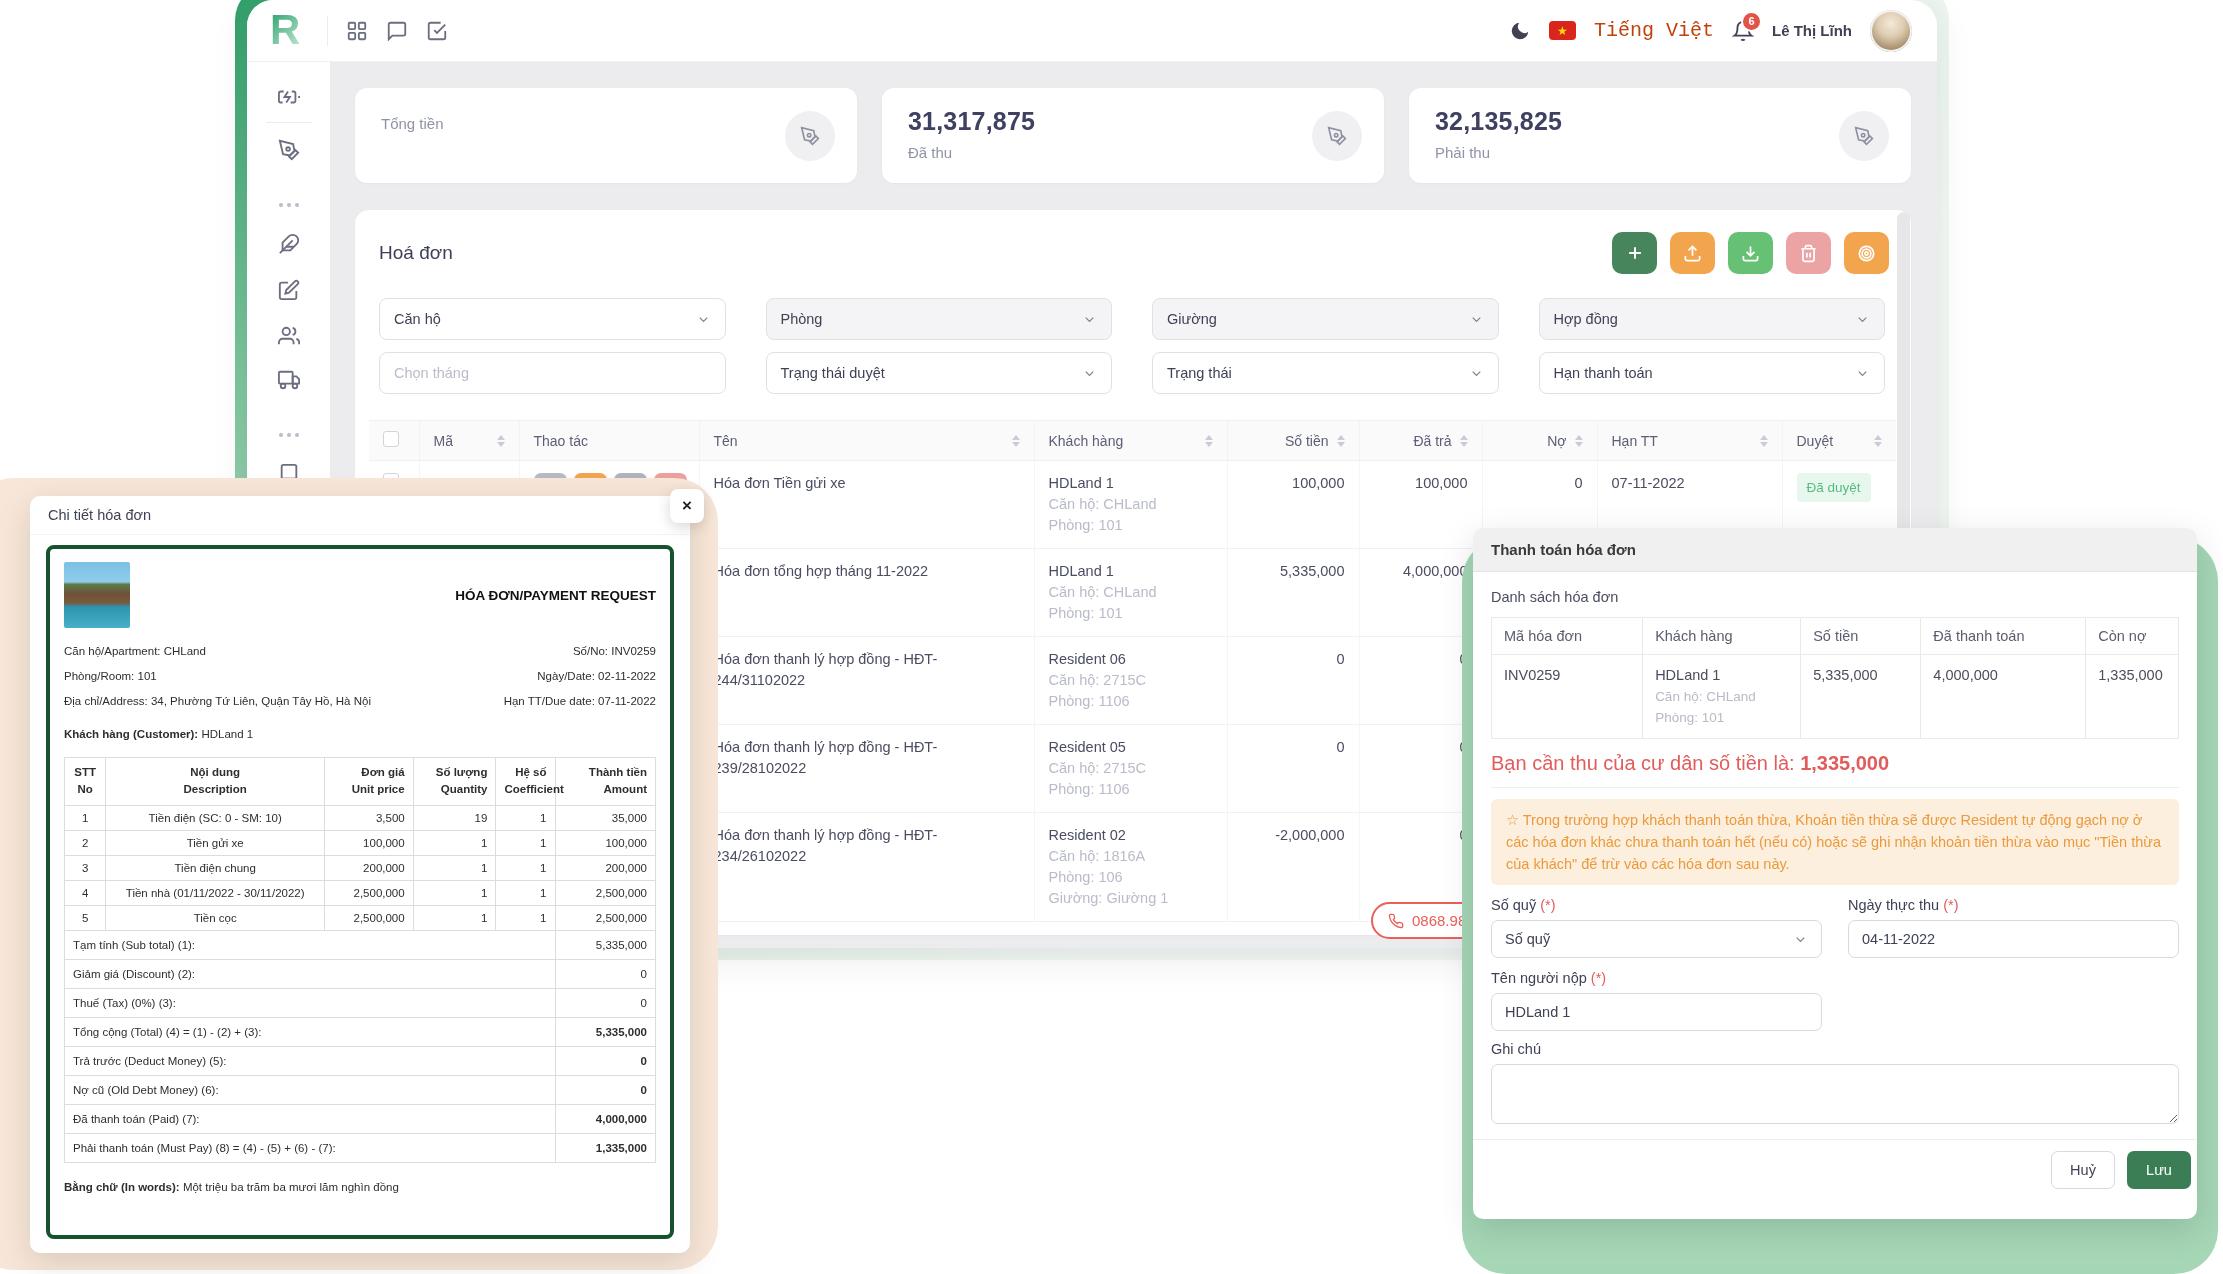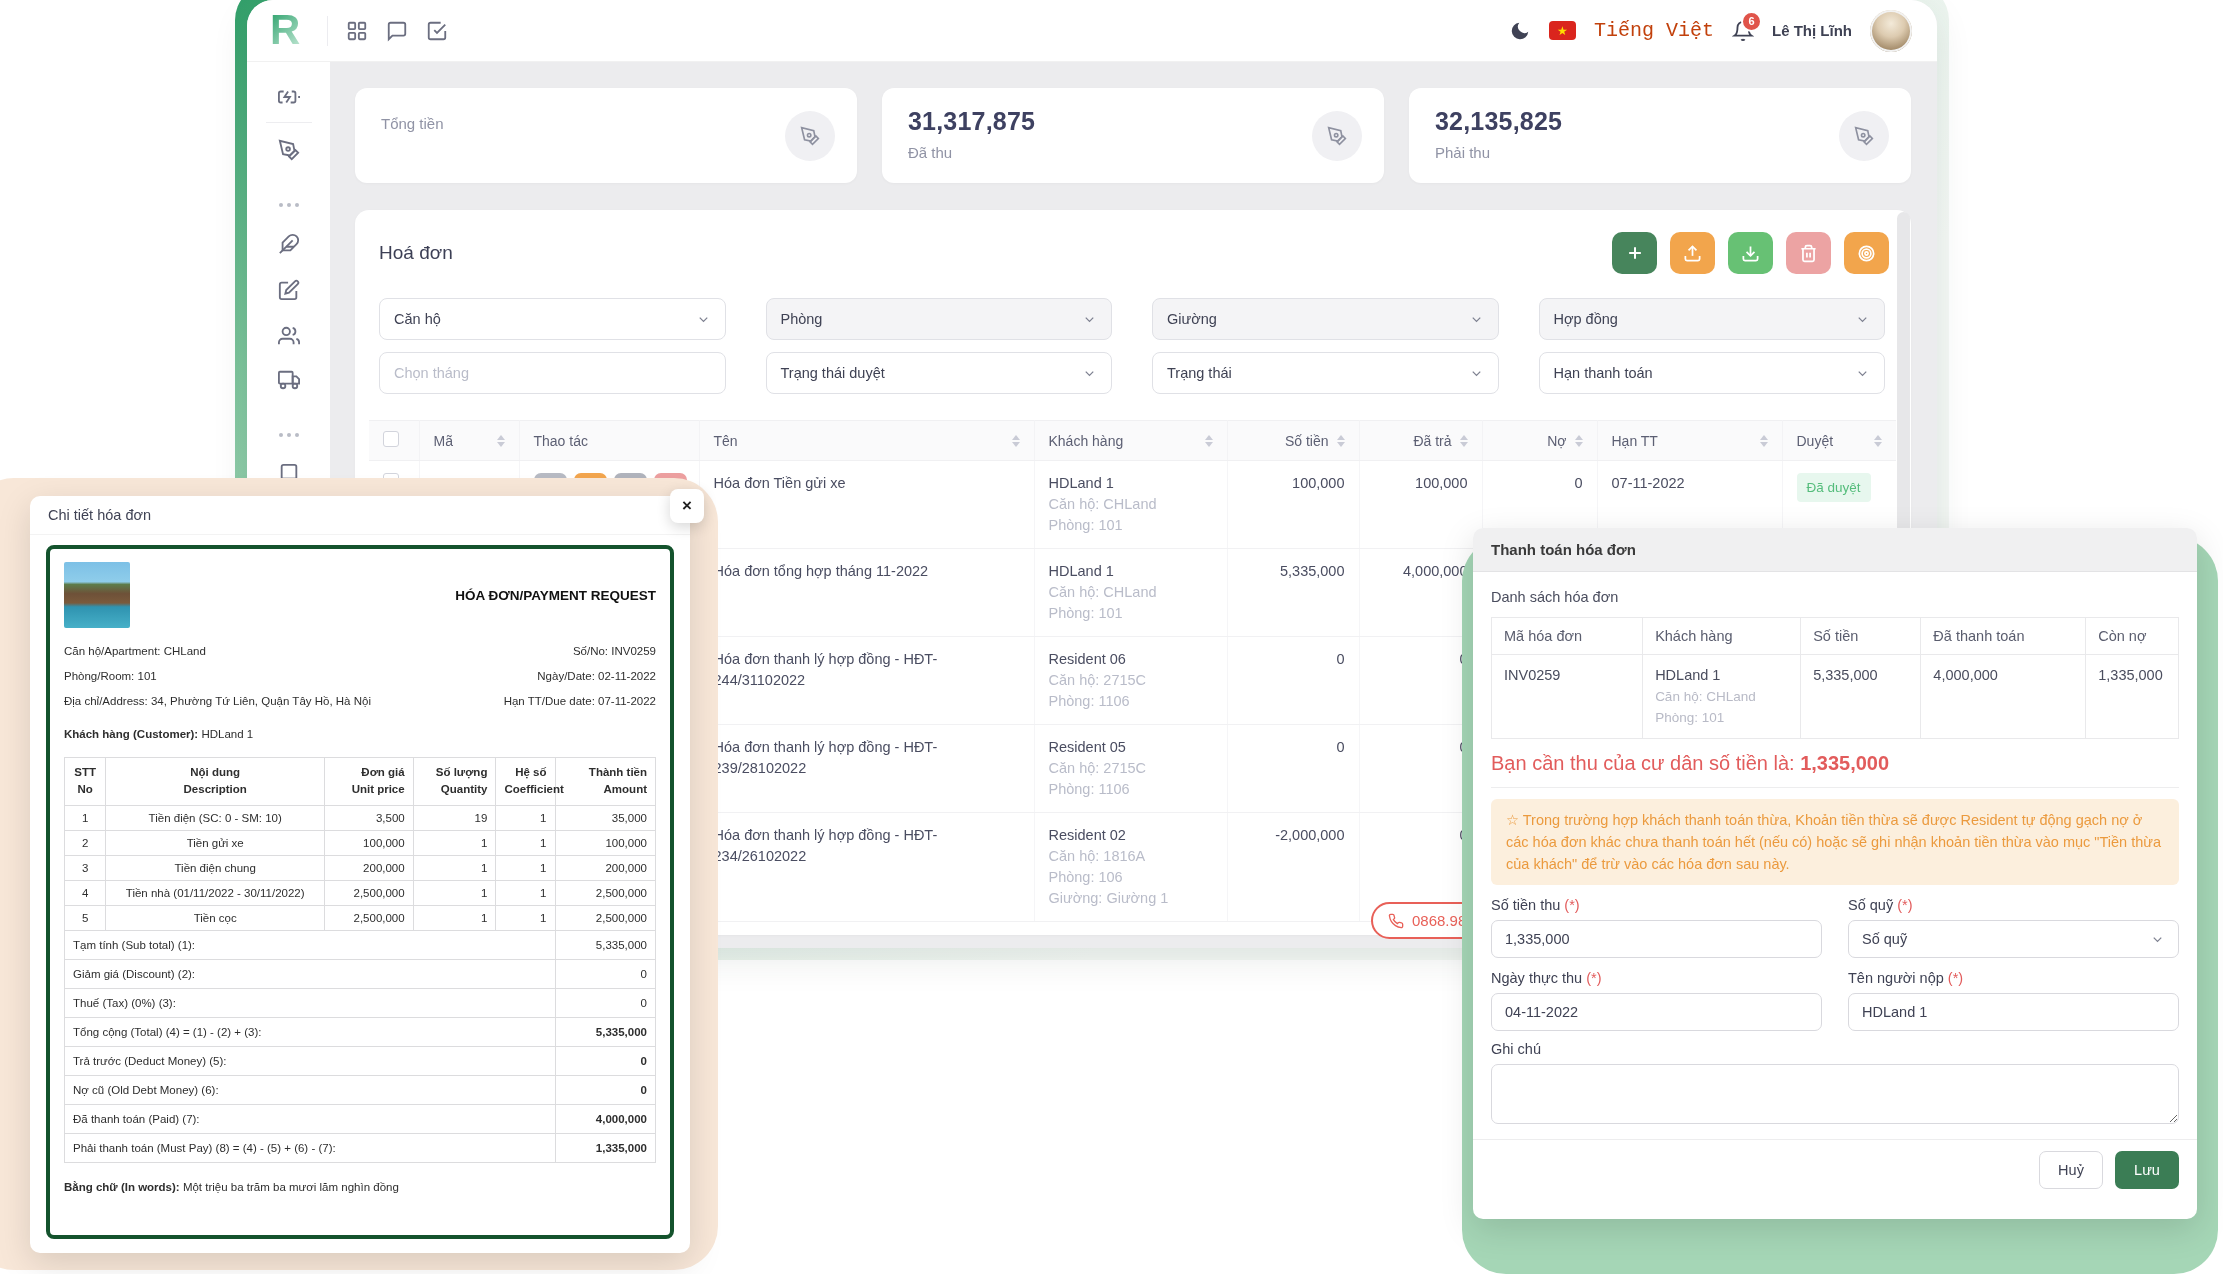--- a/index.html
+++ b/index.html
@@ -136,21 +136,21 @@
   .pm-form { display:grid; grid-template-columns:1fr 1fr; column-gap:26px; row-gap:12px; margin-top:12px; }
   .pm-field label { display:block; font-size:14.5px; color:#3f4254; margin-bottom:7px; }
   .req { color:#e25c5c; }
   .pm-input { width:100%; height:38px; border:1px solid #d9d9de; border-radius:7px; padding:0 13px; font-size:14.5px; color:#3f4254; font-family:inherit; }
   .pm-select { display:flex; align-items:center; justify-content:space-between; padding:0 13px; height:38px; border:1px solid #d9d9de;
     border-radius:7px; font-size:14.5px; color:#3f4254; cursor:pointer; }
   .pm-select .chev { color:#7d8090; display:flex; }
   .pm-note { margin-top:10px; }
   .pm-textarea { width:100%; height:60px; border:1px solid #d9d9de; border-radius:7px; padding:9px 13px; resize:vertical;
     font-family:inherit; font-size:14.5px; color:#3f4254; }
-  .pm-footer { margin-top:11px; border-top:1px solid #ededee; padding:11px 18px; display:flex; justify-content:flex-end; gap:12px; }
+  .pm-footer { margin-top:11px; border-top:1px solid #ededee; padding:11px 6px; display:flex; justify-content:flex-end; gap:12px; }
   .btn-cancel { height:38px; min-width:64px; padding:0 16px; background:#fff; border:1px solid #d9d9de; border-radius:7px;
     font-size:14.5px; color:#3f4254; cursor:pointer; font-family:inherit; }
   .btn-save { height:38px; min-width:64px; padding:0 16px; background:#3b7d55; border:none; border-radius:7px; font-size:14.5px;
     color:#fff; cursor:pointer; font-family:inherit; }
   svg { flex:0 0 auto; }
 </style>
 </head>
 <body>
 
 <div class="page">
@@ -800,24 +800,20 @@
         <span>Bạn cần thu của cư dân số tiền là: </span><b>1,335,000</b>
       </div>
       <div class="pm-divider"></div>
       <div class="pm-warning">
         <span>☆</span>
         <span>Trong trường hợp khách thanh toán thừa, Khoản tiền thừa sẽ được Resident tự động gạch nợ ở các hóa đơn khác chưa thanh toán hết (nếu có) hoặc sẽ ghi nhận khoản tiền thừa vào mục "Tiền thừa của khách" để trừ vào các hóa đơn sau này.</span>
       </div>
 
       <div class="pm-form">
         <div class="pm-field">
-          <label><span>Số tiền thu</span> <span class="req">(*)</span></label>
-          <input class="pm-input" value="1,335,000" style="">
-        </div>
-        <div class="pm-field">
           <label><span>Số quỹ</span> <span class="req">(*)</span></label>
           <div class="pm-select">
             <span>Số quỹ</span>
             <span class="chev">
                 <svg width="15" height="15" viewBox="0 0 24 24" fill="none" stroke="currentColor" stroke-width="2">
                   <polyline points="6 9 12 15 18 9"></polyline>
                 </svg>
               </span>
           </div>
         </div>

